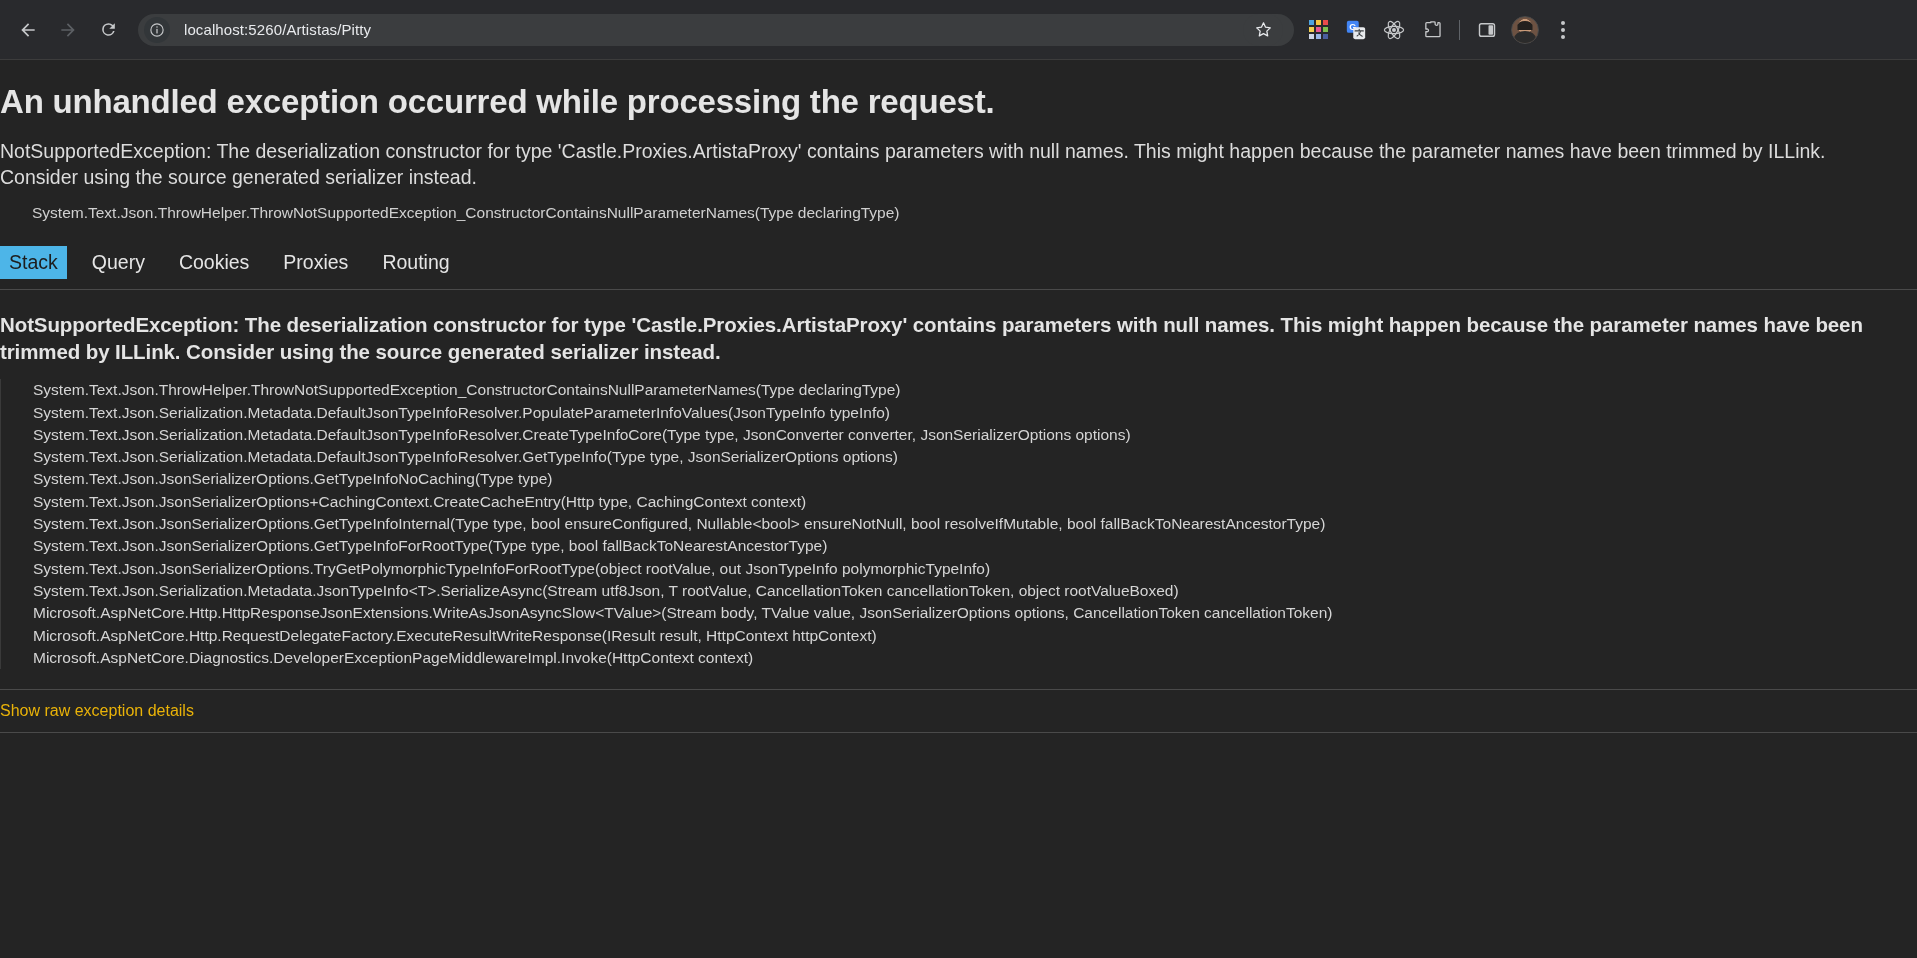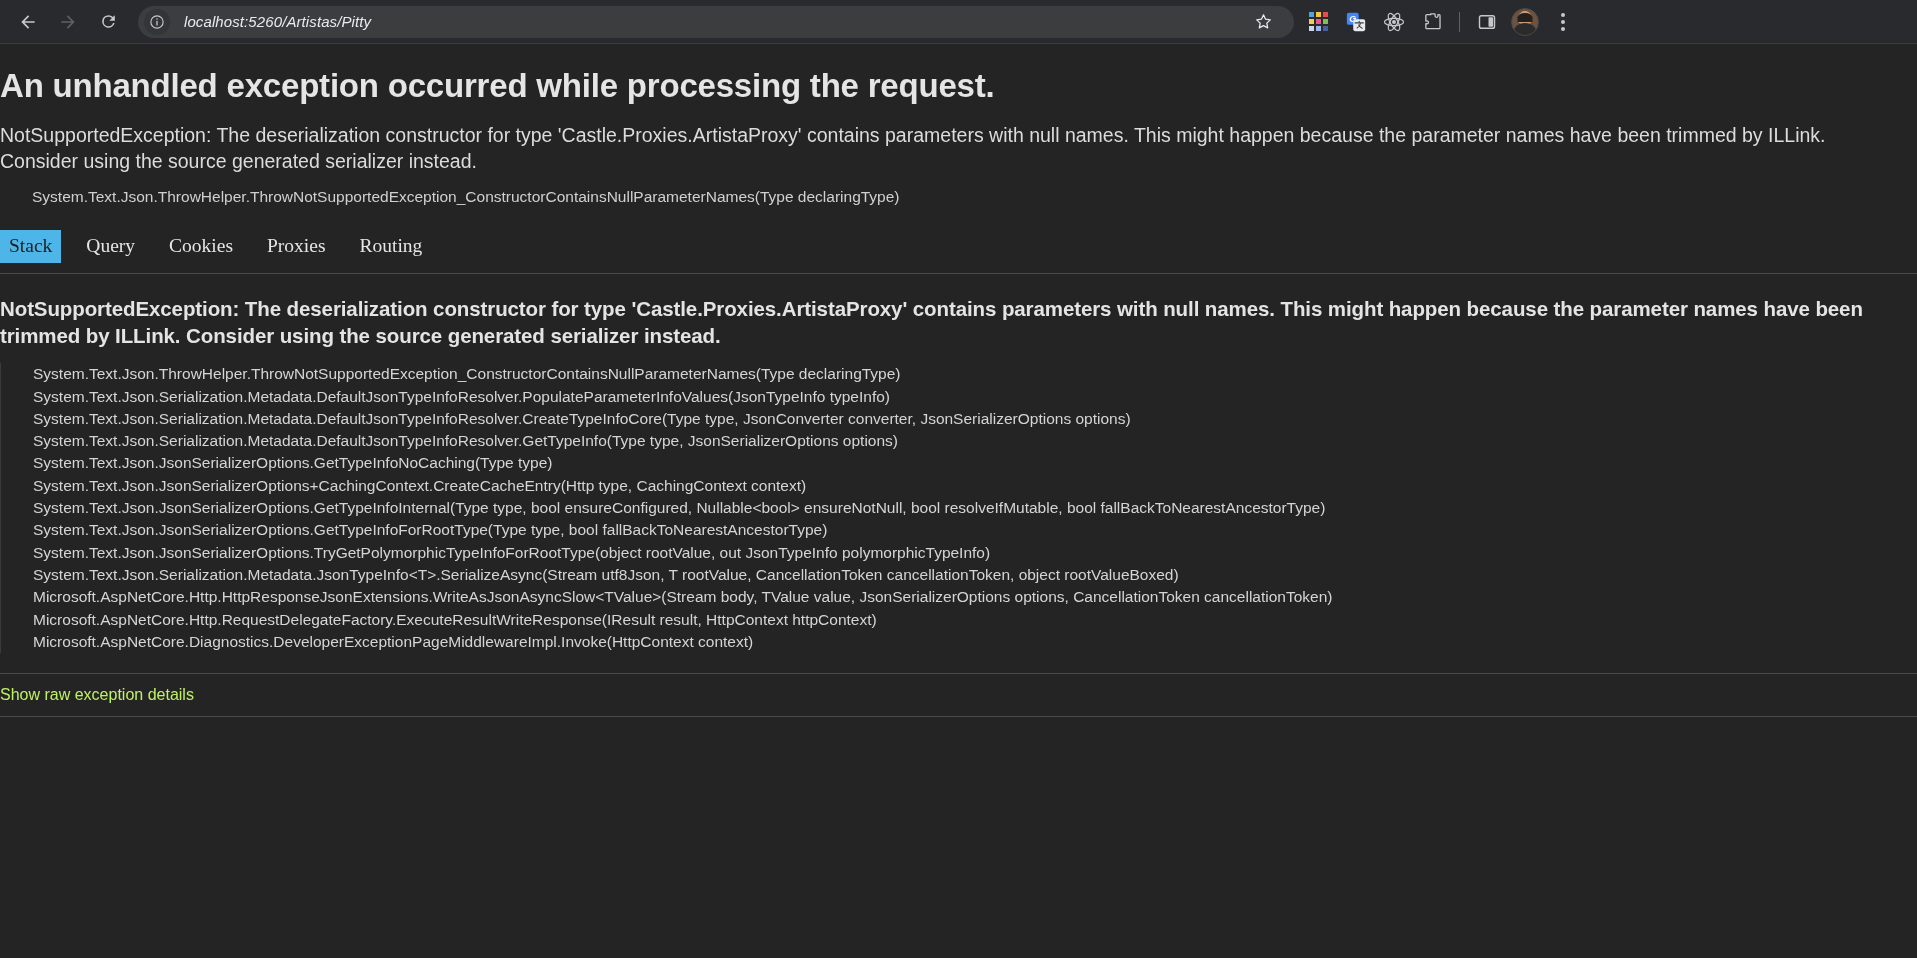--- a/index.html
+++ b/index.html
@@ -11,29 +11,28 @@
   body {
     width: 1917px;
     height: 958px;
     overflow: hidden;
     font-family: "Liberation Sans", sans-serif;
     -webkit-font-smoothing: antialiased;
   }
 
   
   .browser-chrome {
-    height: 44px;
+    height: 60px;
     background: #292a2d;
     display: flex;
     align-items: center;
     padding: 0 10px;
     box-sizing: border-box;
     border-bottom: 1px solid #3c3c3c;
     position: relative;
-    font-style: italic;
   }
   .nav-btn {
     width: 36px;
     height: 36px;
     margin-right: 4px;
     border-radius: 50%;
     display: flex;
     align-items: center;
     justify-content: center;
     flex: 0 0 auto;
@@ -206,21 +205,20 @@
     line-height: 1.4;
   }
 
   .tabs {
     margin-top: 22px;
     display: flex;
     align-items: flex-end;
     gap: 0;
     border-bottom: 1px solid #4a4a4a;
     padding-bottom: 10px;
-    font-family: Liberation Serif, serif;
   }
   .tab {
     font-size: 19.5px;
     color: #e5e5e5;
     padding: 4px 9px 5px 9px;
     margin-right: 16px;
     cursor: pointer;
     line-height: 1.25;
     white-space: nowrap;
   }
@@ -254,21 +252,21 @@
     white-space: nowrap;
   }
 
   .raw-details {
     margin-top: 20px;
     border-top: 1px solid #4a4a4a;
     border-bottom: 1px solid #4a4a4a;
     padding: 12px 0 12px 0;
   }
   a.raw-link {
-    color: #bef264;
+    color: #eab308;
     font-size: 16px;
     text-decoration: none;
     cursor: pointer;
   }
 </style>
 </head>
 <body>
 
 <div class="browser-chrome">
 

